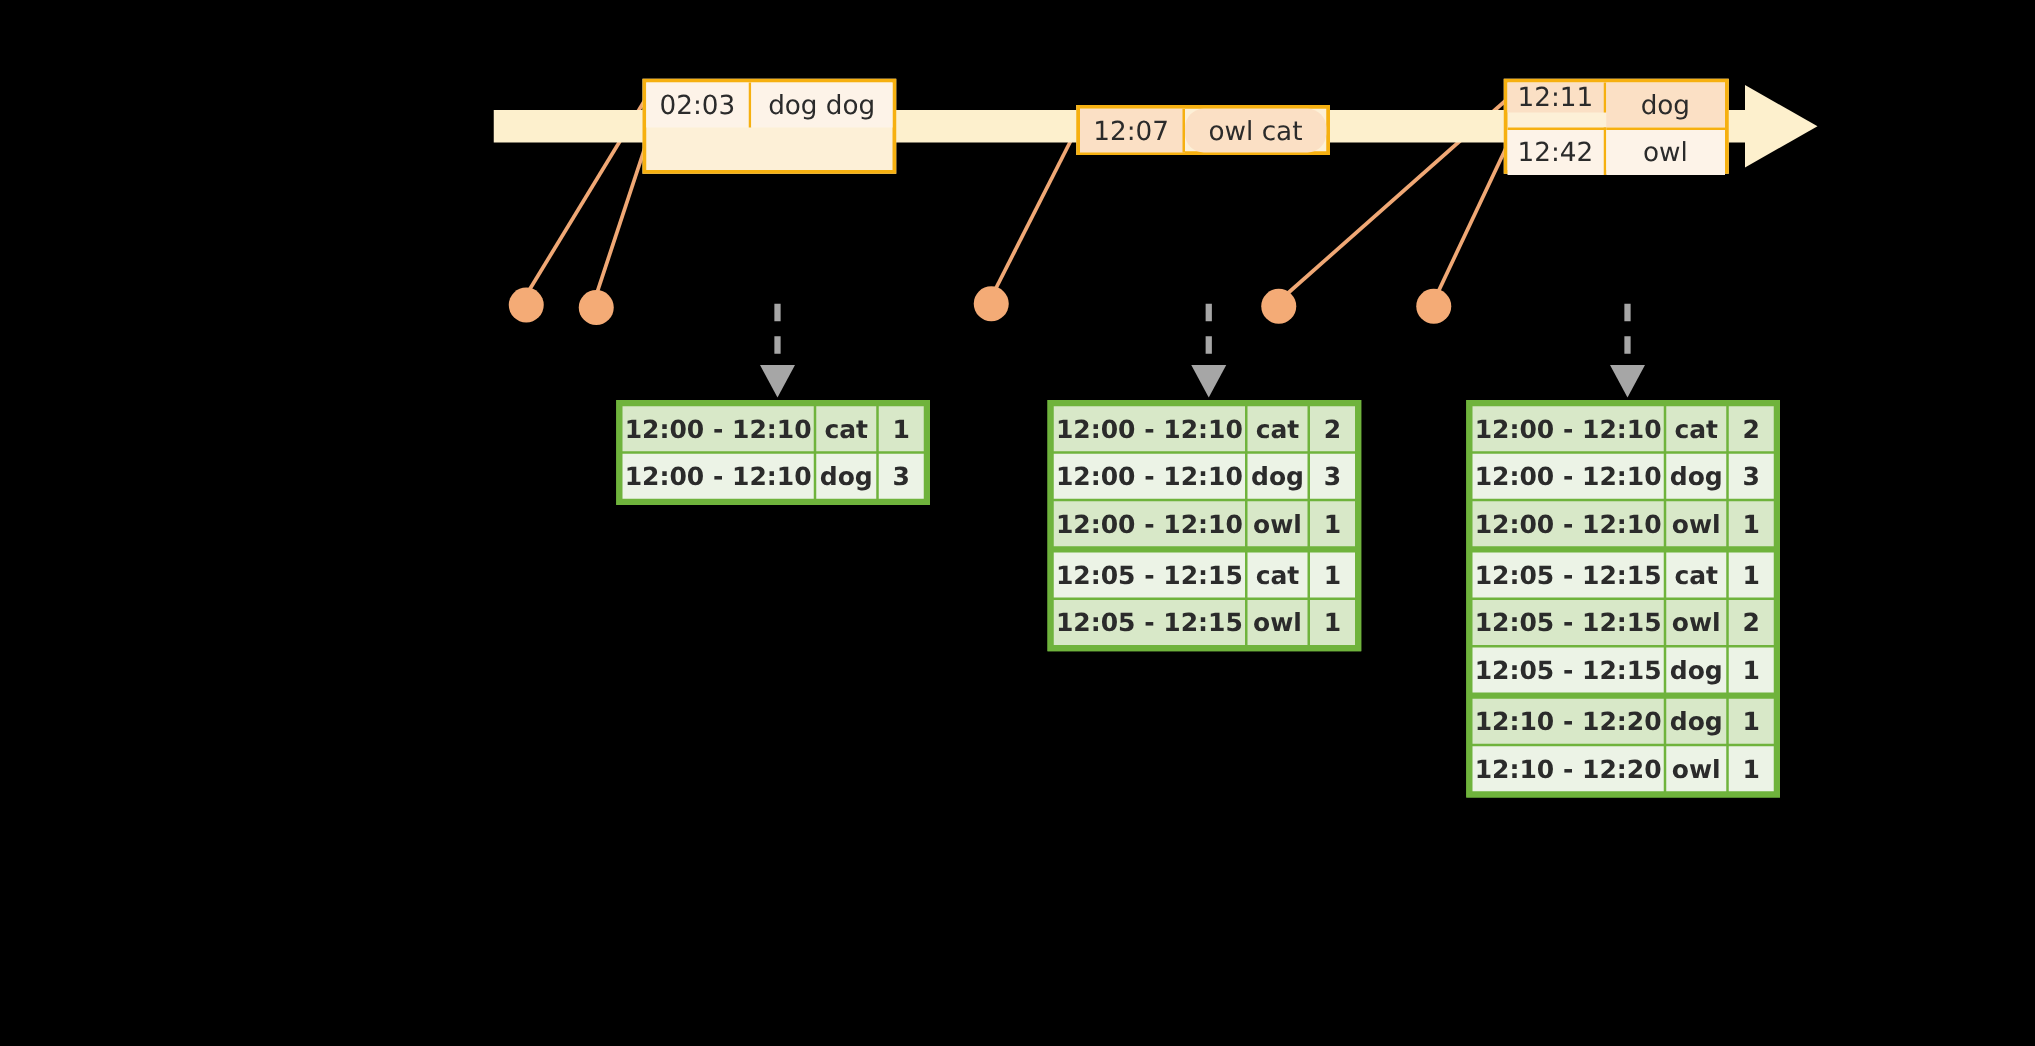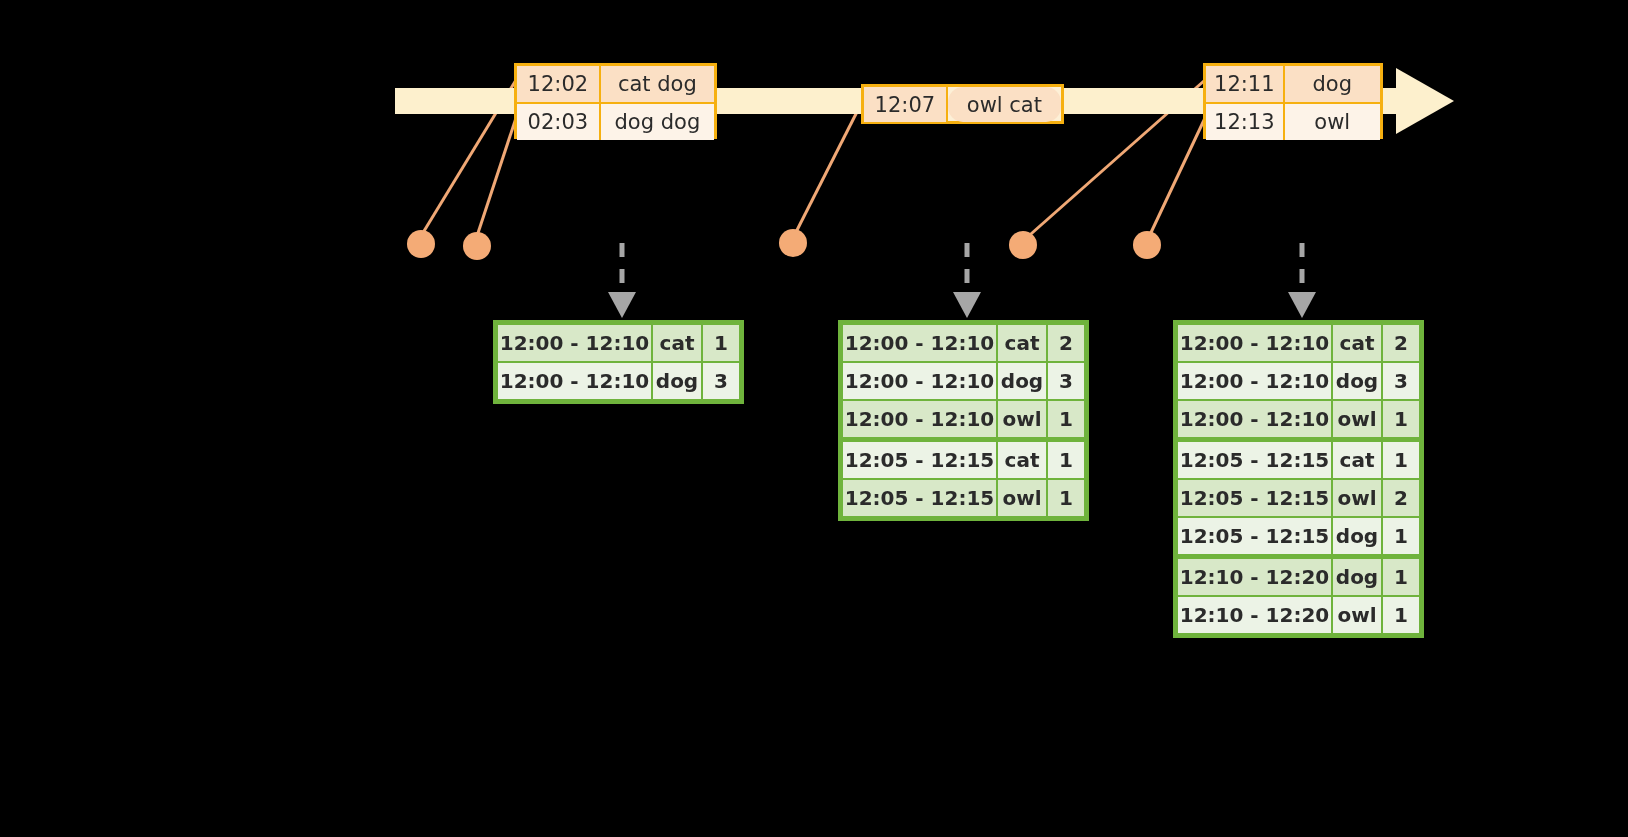--- a/index.html
+++ b/index.html
@@ -80,21 +80,21 @@
   #evbox-a .ev-time { width: 85px; height: 36px; }
   #evbox-a .ev-val  { width: 115px; height: 36px; }
   #evbox-a .event-row + .event-row .ev-time,
   #evbox-a .event-row + .event-row .ev-val { height: 38px; }
 
   #evbox-b { left: 861px; top: 84px; width: 203px; height: 40px; }
   #evbox-b .ev-time { width: 85px; height: 35px; }
   #evbox-b .ev-val  { width: 115px; height: 35px; border-radius: 15px; }
 
   #evbox-c { left: 1203px; top: 63px; width: 180px; height: 76px; }
-  #evbox-c .ev-time { width: 79px; height: 36px; }
+  #evbox-c .ev-time { width: 79px; height: 24px; }
   #evbox-c .ev-val  { width: 96px; height: 36px; }
   #evbox-c .event-row + .event-row .ev-time,
   #evbox-c .event-row + .event-row .ev-val { height: 38px; }
 
   
   .result-table {
     position: absolute;
     border: 4px solid #6fb33c;
     box-sizing: border-box;
     background: #6fb33c;
@@ -161,44 +161,40 @@
     <g fill="#a6a6a6">
       <polygon points="608,292 636,292 622,318"></polygon>
       <polygon points="953,292 981,292 967,318"></polygon>
       <polygon points="1288,292 1316,292 1302,318"></polygon>
     </g>
   </svg>
 
   <div class="timeline-bar"></div>
 
   <div class="event-box" id="evbox-a">
-    <div class="event-row shade">
-      <div class="ev-time">12:02</div>
-      <div class="ev-val">cat dog</div>
-    </div>
     <div class="event-row light">
       <div class="ev-time">02:03</div>
       <div class="ev-val">dog dog</div>
     </div>
   </div>
 
   <div class="event-box" id="evbox-b">
     <div class="event-row shade">
       <div class="ev-time">12:07</div>
       <div class="ev-val">owl cat</div>
     </div>
   </div>
 
   <div class="event-box" id="evbox-c">
     <div class="event-row shade">
       <div class="ev-time">12:11</div>
       <div class="ev-val">dog</div>
     </div>
     <div class="event-row light">
-      <div class="ev-time">12:13</div>
+      <div class="ev-time">12:42</div>
       <div class="ev-val">owl</div>
     </div>
   </div>
 
   <div class="result-table" id="table-1">
       <div class="rt-row odd">
         <div class="rt-cell rt-c-window">12:00 - 12:10</div>
         <div class="rt-cell rt-c-key">cat</div>
         <div class="rt-cell rt-c-count">1</div>
       </div>

